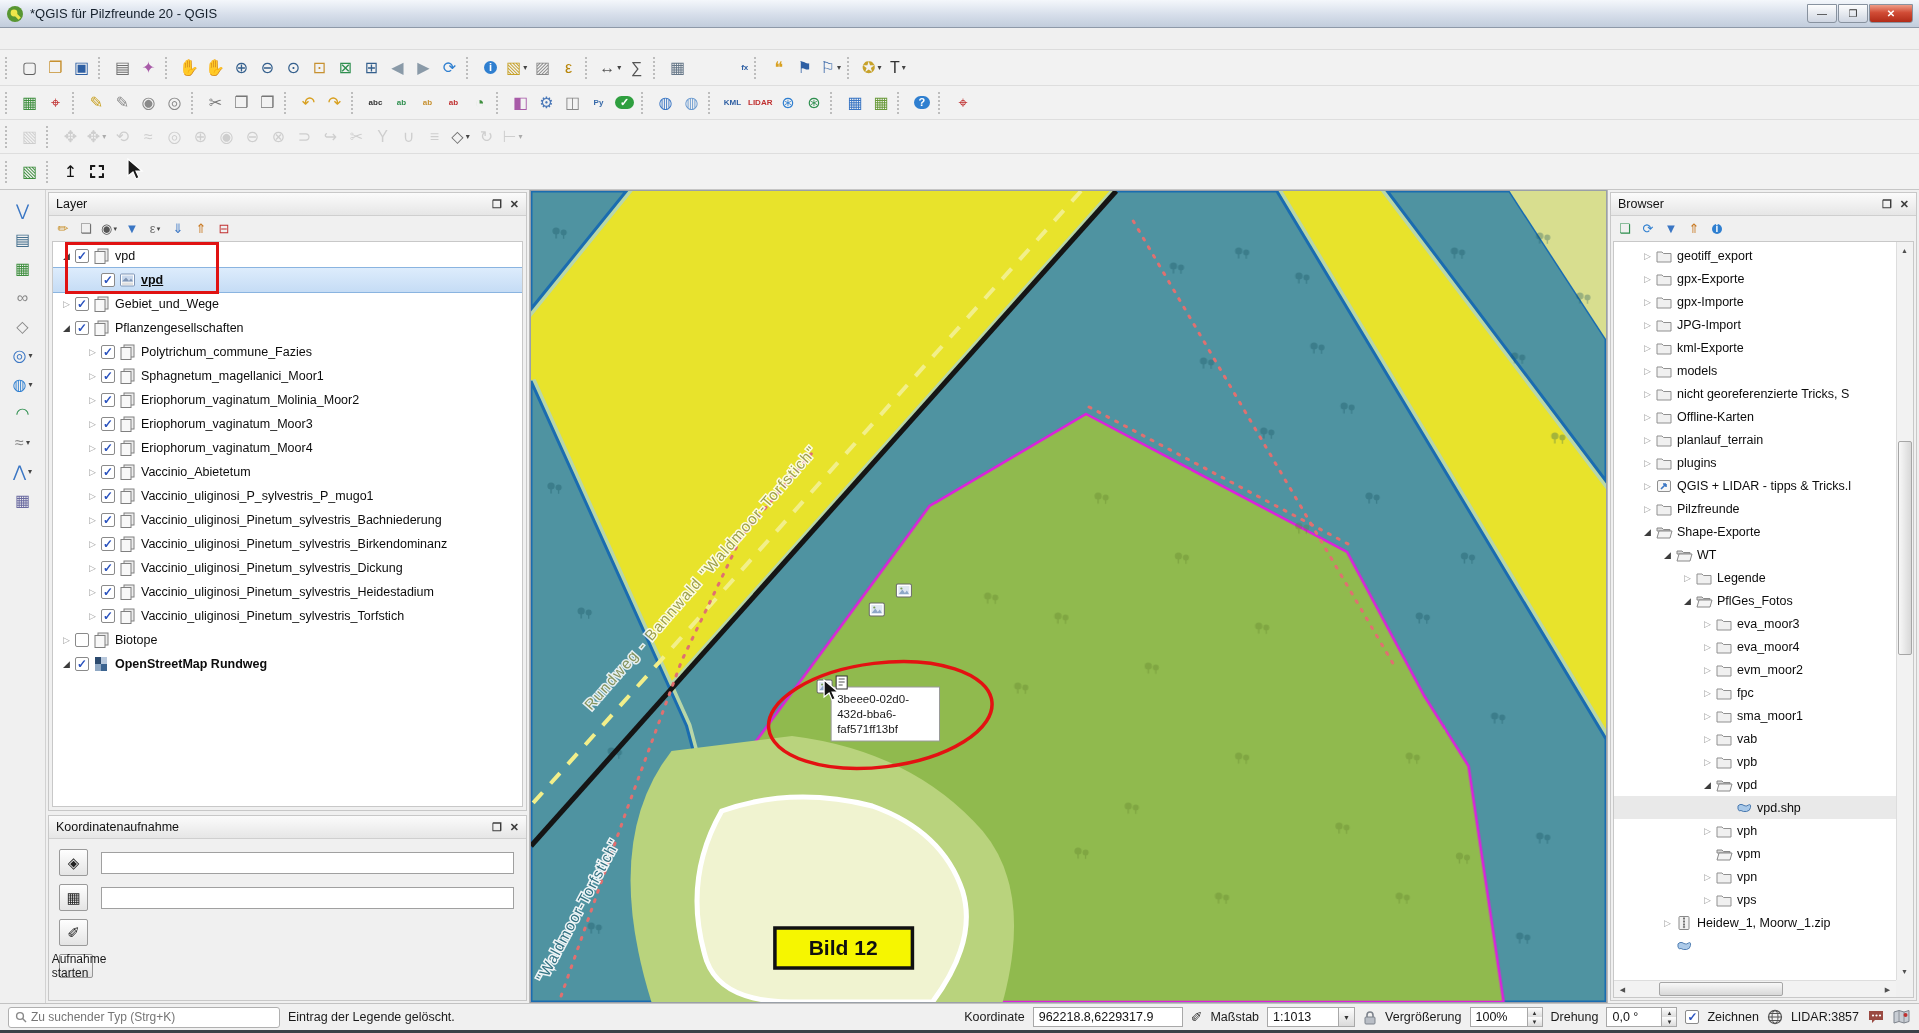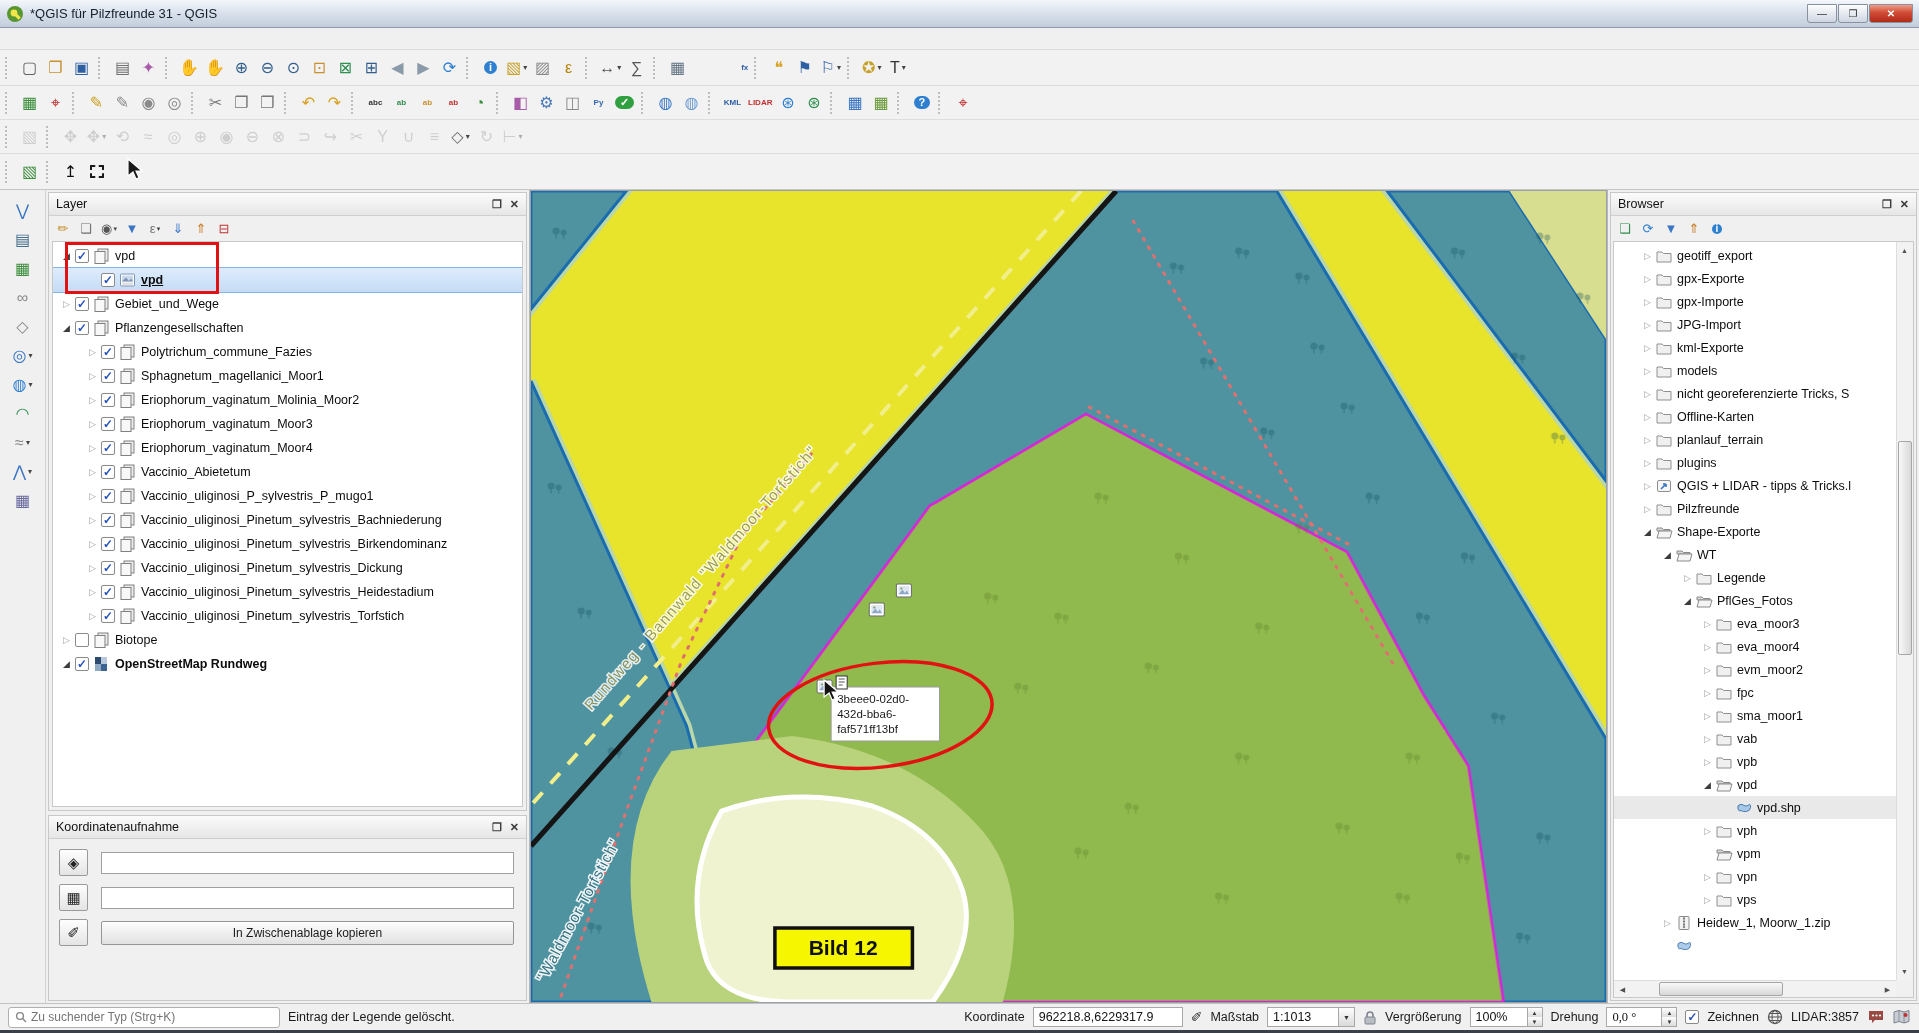--- a/index.html
+++ b/index.html
@@ -150,21 +150,21 @@
   </symbol>
 </defs>
 </svg>
 
 <div id="titlebar">
   <svg width="18" height="18" viewBox="0 0 18 18">
     <circle cx="9" cy="9" r="8" fill="#589632"></circle>
     <circle cx="8" cy="8" r="3.4" fill="#f0e64a"></circle>
     <rect x="10" y="10" width="5" height="3.2" fill="#f0e64a" transform="rotate(45 12 11)"></rect>
   </svg>
-  <span class="title-text">*QGIS für Pilzfreunde 31 - QGIS</span>
+  <span class="title-text">*QGIS für Pilzfreunde 20 - QGIS</span>
   <div class="winbtns">
 
   <div class="winbtn">
         <span>—</span>
       </div>
       <div class="winbtn">
         <span>❐</span>
       </div>
       <div class="winbtn close">
         <span>✕</span>
@@ -746,24 +746,28 @@
             <span style="color:#222">◈</span>
           </div>
         <input class="coord-input" value="" style="">
         <div class="tool-sq">
             <span style="color:#222">▦</span>
           </div>
         <input class="coord-input" value="" style="">
         <div class="tool-sq">
             <span style="color:#222">✐</span>
           </div>
+        <div></div>
         <div class="wide-btn">
-            <span>In Zwischenablage kopieren</span>
-          </div>
-        <div></div>
+          <svg width="13" height="13" viewBox="0 0 13 13">
+            <circle cx="6.5" cy="6.5" r="3.4" fill="none" stroke="#c06868" stroke-width="1.2"></circle>
+            <path d="M6.5,0 V4 M6.5,9 V13 M0,6.5 H4 M9,6.5 H13" stroke="#c06868" stroke-width="1.2"></path>
+          </svg>
+          <span>Aufnahme starten</span>
+        </div>
       </div>
     </div>
   </div>
 
   <div id="map-wrap">
     <svg id="map-svg" viewBox="0 0 1071 811" preserveAspectRatio="none">
       <defs>
         <path id="p-bandA" d="M583,0 L743,0 L1071,548 L1071,811 L0,811 L0,655 Z"></path>
         <path id="p-bandB" d="M853,0 L975,0 L1071,148 L1071,290 Z"></path>
         <path id="p-tlt" d="M0,0 L95,0 L0,118 Z"></path>
@@ -1207,21 +1211,21 @@
   <div class="spin">
     <input class="sb-input" style="width: 58px;" value="100%">
     <div class="spinbtns">
         <span>▲</span>
         <span>▼</span>
       </div>
   </div>
 
   <span class="sb-label">Drehung</span>
   <div class="spin">
-    <input class="sb-input" style="width: 56px; font-family: Liberation Serif, serif;" value="0,0 °">
+    <input class="sb-input" style="width: 56px;" value="0,0 °">
     <div class="spinbtns">
         <span>▲</span>
         <span>▼</span>
       </div>
   </div>
 
   <span class="cb on" style="margin:0">✓</span>
   <span class="sb-label">Zeichnen</span>
 
   <svg width="16" height="16" viewBox="0 0 16 16">

